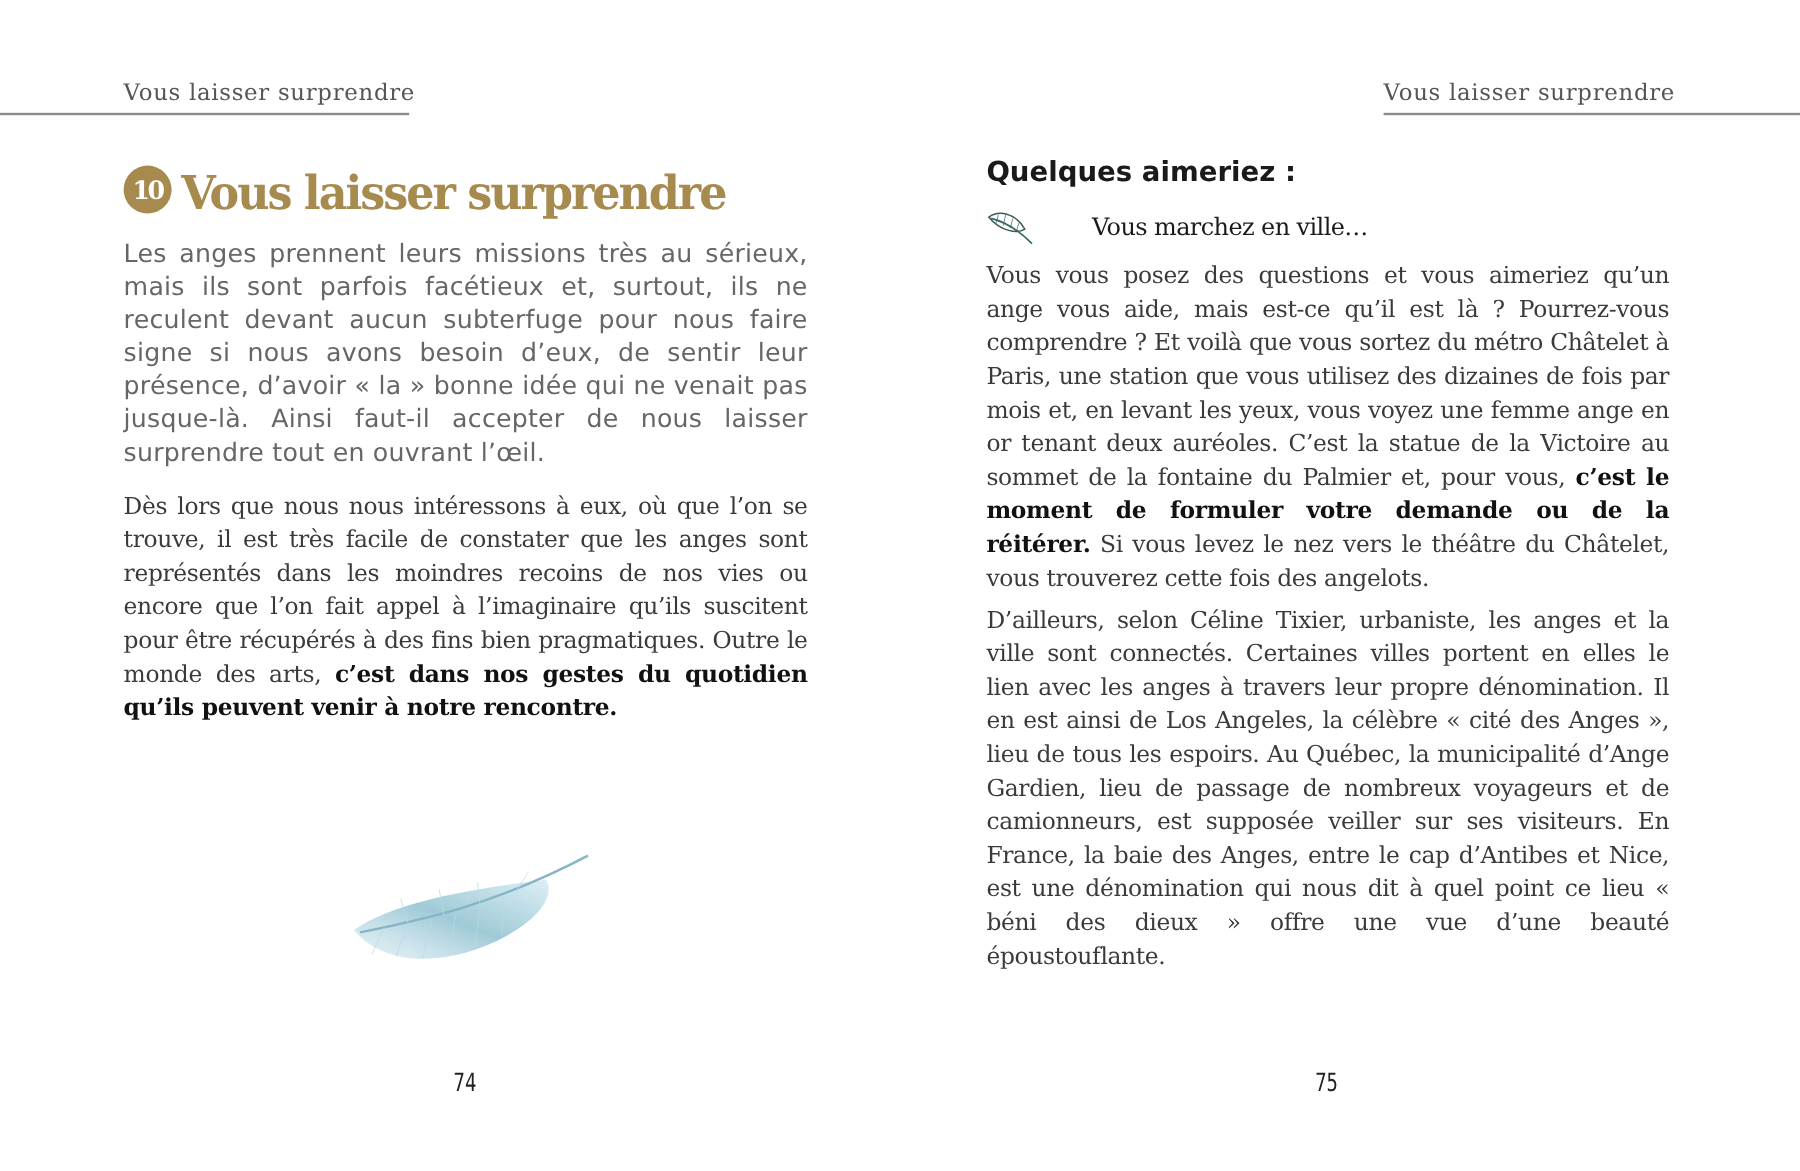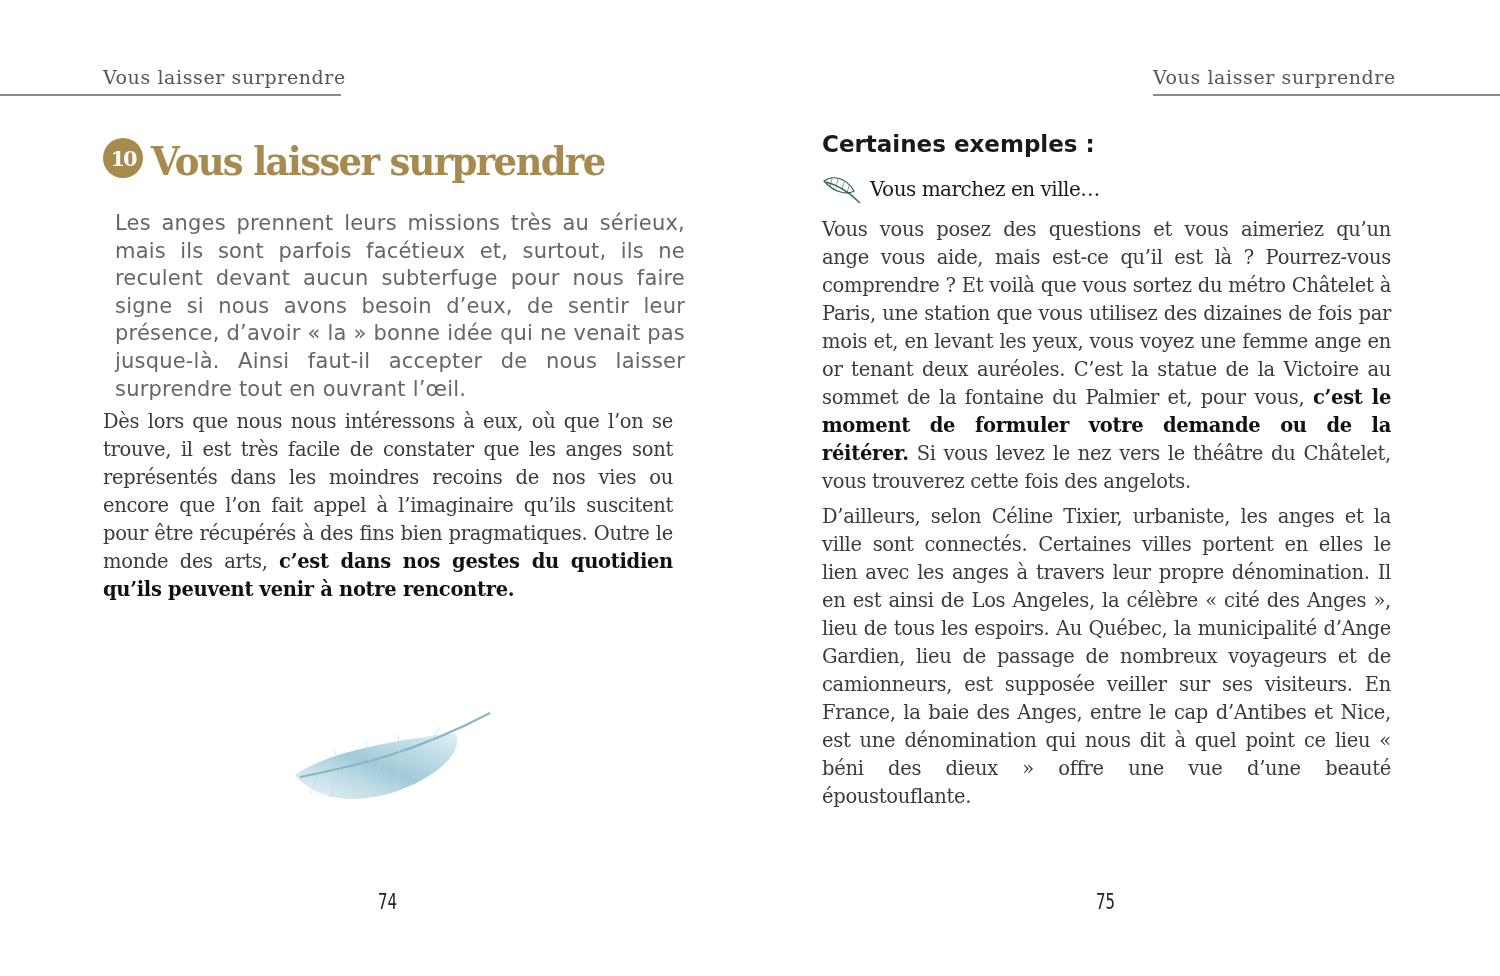--- a/index.html
+++ b/index.html
@@ -31,21 +31,21 @@
       display: flex; align-items: center; justify-content: center; letter-spacing: -2px;
     }
     .title-text {
       font-family: "DejaVu Serif", serif; font-weight: bold; font-size: 39px; color: #a68a4e;
       letter-spacing: -1.8px; transform: scaleX(0.95); transform-origin: left center;
     }
 
     .intro {
       position: absolute; left: 103px; top: 198px; width: 570px;
       font-family: "DejaVu Sans", sans-serif; font-size: 21px; line-height: 27.6px;
-      color: #666; text-align: justify; margin: 12px; letter-spacing: 0.2px;
+      color: #666; text-align: justify; margin: 0; letter-spacing: 0.2px;
     }
     .body-text {
       font-family: "DejaVu Serif", serif; font-size: 19.5px; line-height: 28px;
       color: #3a3a3a; text-align: justify; margin: 0; letter-spacing: -0.3px;
     }
     .body-text b { color: #111; font-weight: bold; }
     .page-left .p2 { position: absolute; left: 103px; top: 408px; width: 570px; }
 
     .feather-big { position: absolute; left: 290px; top: 705px; width: 210px; height: 110px; }
 
@@ -58,21 +58,21 @@
 
     .examples-heading {
       position: absolute; left: 72px; top: 131px;
       font-family: "DejaVu Sans", sans-serif; font-size: 23px; color: #1a1a1a; margin: 0;
     }
     .example-line {
       position: absolute; left: 70px; top: 173px; display: flex; align-items: center; gap: 6px;
     }
     .feather-small { width: 44px; height: 32px; }
     .example-label {
-      font-family: "DejaVu Serif", serif; font-size: 20px; color: #1a1a1a; letter-spacing: -0.5px;
+      font-family: "DejaVu Serif", serif; font-size: 20px; color: #1a1a1a; letter-spacing: -0.5px; margin-left: 40px;
     }
     .page-right .p3 { position: absolute; left: 72px; top: 216px; width: 569px; }
     .page-right .p4 { position: absolute; left: 72px; top: 503px; width: 569px; }
   </style>
 </head>
 <body>
 
 <div class="page page-left">
   <div class="running-head">Vous laisser surprendre</div>
   <div class="head-rule"></div>
@@ -110,21 +110,21 @@
     </g>
   </svg>
 
   <div class="folio">74</div>
 </div>
 
 <div class="page page-right">
   <div class="running-head">Vous laisser surprendre</div>
   <div class="head-rule"></div>
 
-  <h3 class="examples-heading">Certaines exemples :</h3>
+  <h3 class="examples-heading">Quelques aimeriez :</h3>
 
   <div class="example-line">
     <svg class="feather-small" viewBox="0 0 44 32">
       <path d="M4 8 C12 2, 26 4, 34 18 C28 22, 14 20, 4 8 Z" fill="none" stroke="#3a5a55" stroke-width="1.2"></path>
       <path d="M6 9 C18 12, 28 18, 40 30" stroke="#2f6b60" stroke-width="1.4" fill="none"></path>
       <g stroke="#3a5a55" stroke-width="0.6">
           <line x1="12" y1="6" x2="10" y2="13"></line>
           <line x1="18" y1="6" x2="16" y2="15"></line>
           <line x1="24" y1="9" x2="22" y2="17"></line>
           <line x1="29" y1="13" x2="27" y2="20"></line>

